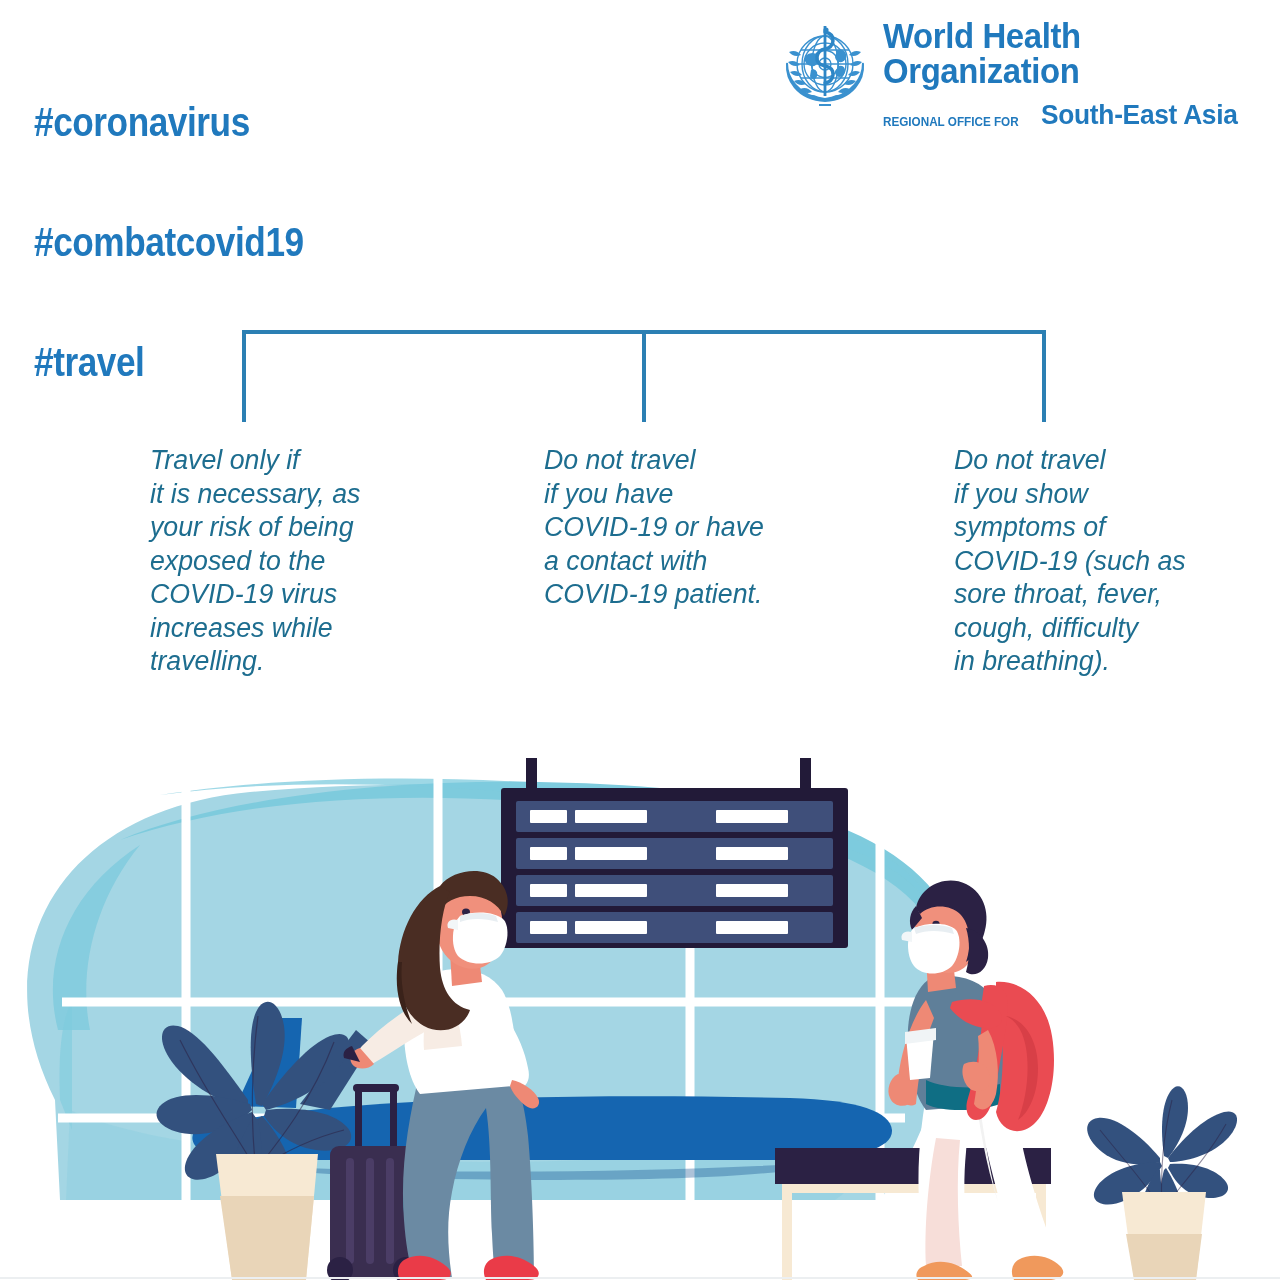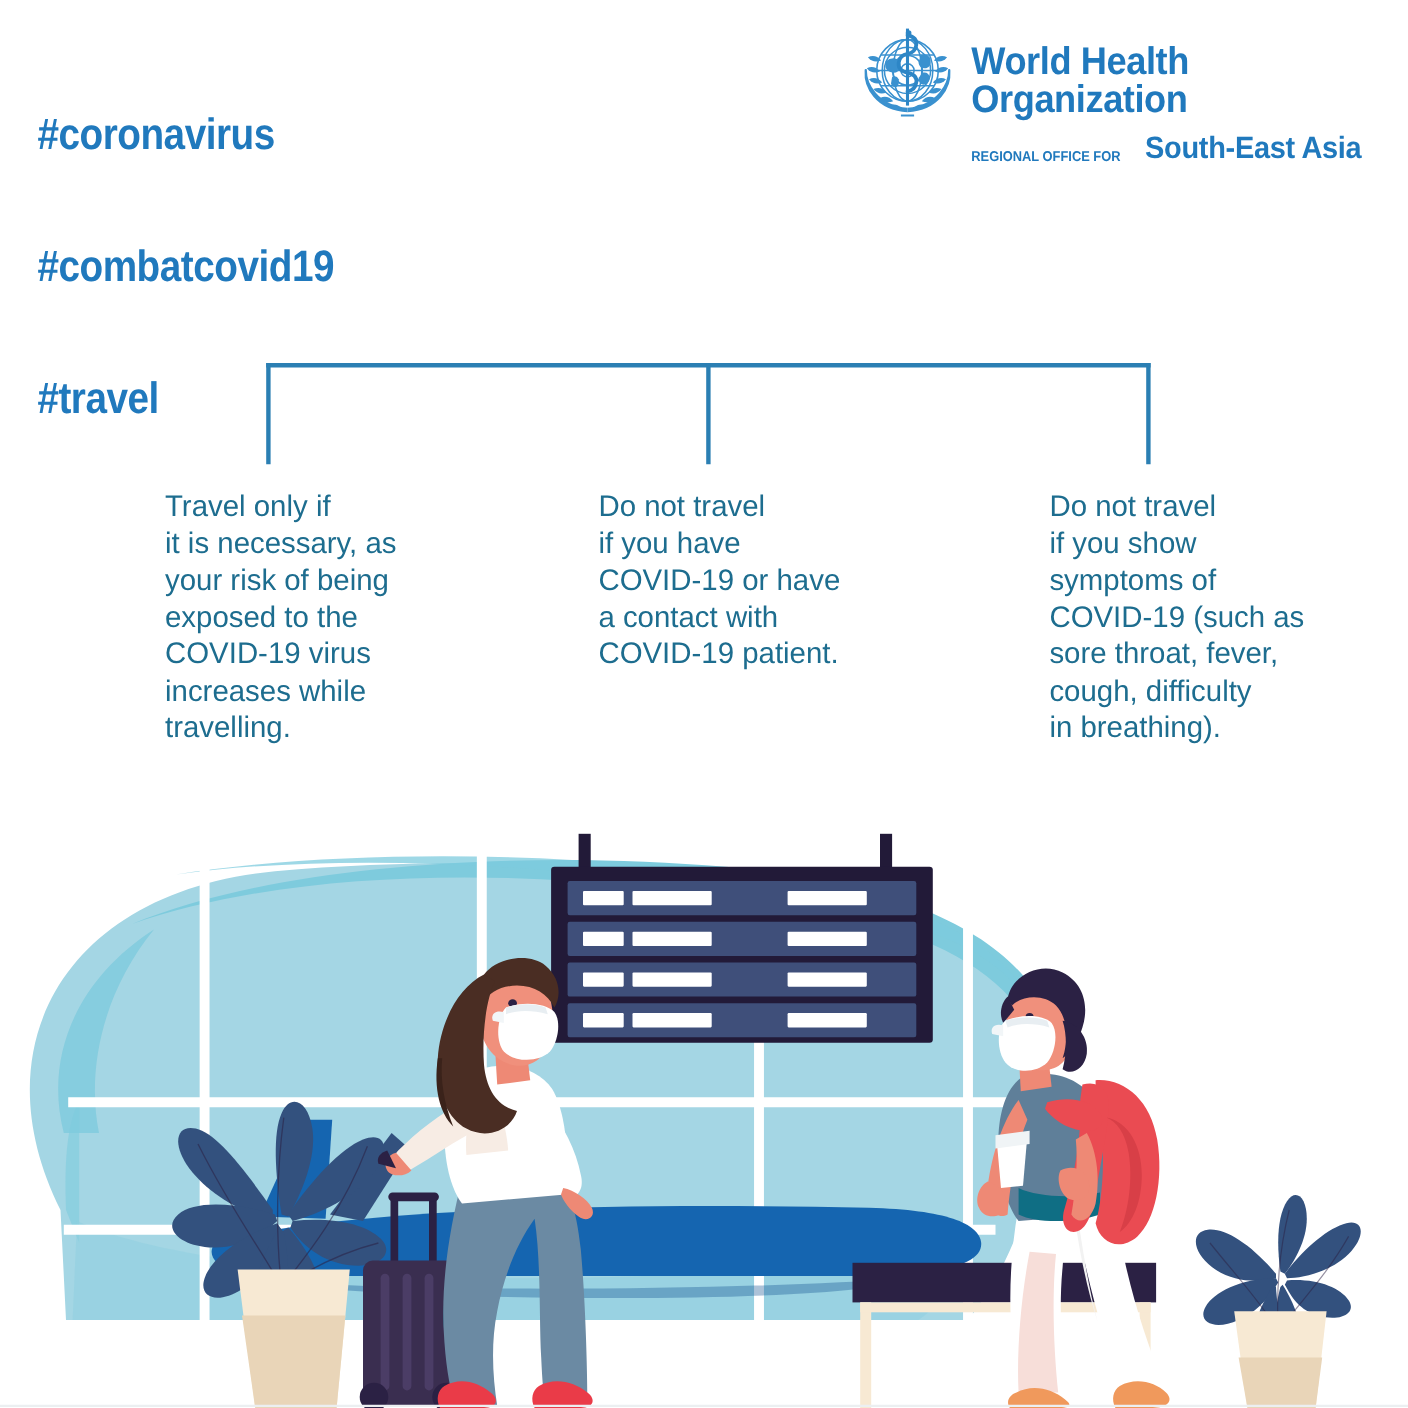--- a/index.html
+++ b/index.html
@@ -23,21 +23,21 @@
     letter-spacing:-0.5px;
     transform:scaleX(0.88);
     transform-origin:left top;
     white-space:pre;
   }
   .hashtags div{display:block;}
 
   
   .who-logo{position:absolute;right:30px;top:18px;display:flex;align-items:flex-start;}
   .who-emblem{width:100px;height:104px;flex:0 0 100px;}
-  .who-text{margin-left:8px;margin-top:20px;}
+  .who-text{margin-left:8px;margin-top:0;}
   .who-line{
     color:#2079bd;font-weight:bold;
     font-family:"Liberation Sans Narrow","Liberation Sans",sans-serif;
     font-size:35px;line-height:35px;letter-spacing:-0.4px;
     transform:scaleX(0.94);transform-origin:left top;
     white-space:nowrap;
   }
   .who-sub{display:flex;align-items:flex-end;margin-top:13px;}
   .who-regional{
     color:#2079bd;font-weight:bold;
@@ -64,21 +64,21 @@
     font-size:62px;line-height:62px;
     letter-spacing:0.5px;
     white-space:nowrap;
   }
   .title span{display:inline-block;transform:scaleX(0.97);}
 
   
   .bracket{position:absolute;left:236px;top:326px;width:816px;height:100px;}
 
   
-  .cols{position:absolute;left:0;top:444px;width:1064px;height:250px;}
+  .cols{position:absolute;left:0;top:444px;width:1064px;height:250px;font-style:italic;}
   .col{
     position:absolute;top:0;
     color:#1d6d8f;
     font-family:"Liberation Sans Narrow","Liberation Sans",sans-serif;
     font-size:27px;line-height:33.5px;
     white-space:pre-line;
   }
   .col span{display:inline-block;transform:scaleX(0.99);transform-origin:left top;}
   #col-0{left:150px;width:260px;}
   #col-1{left:544px;width:270px;}

